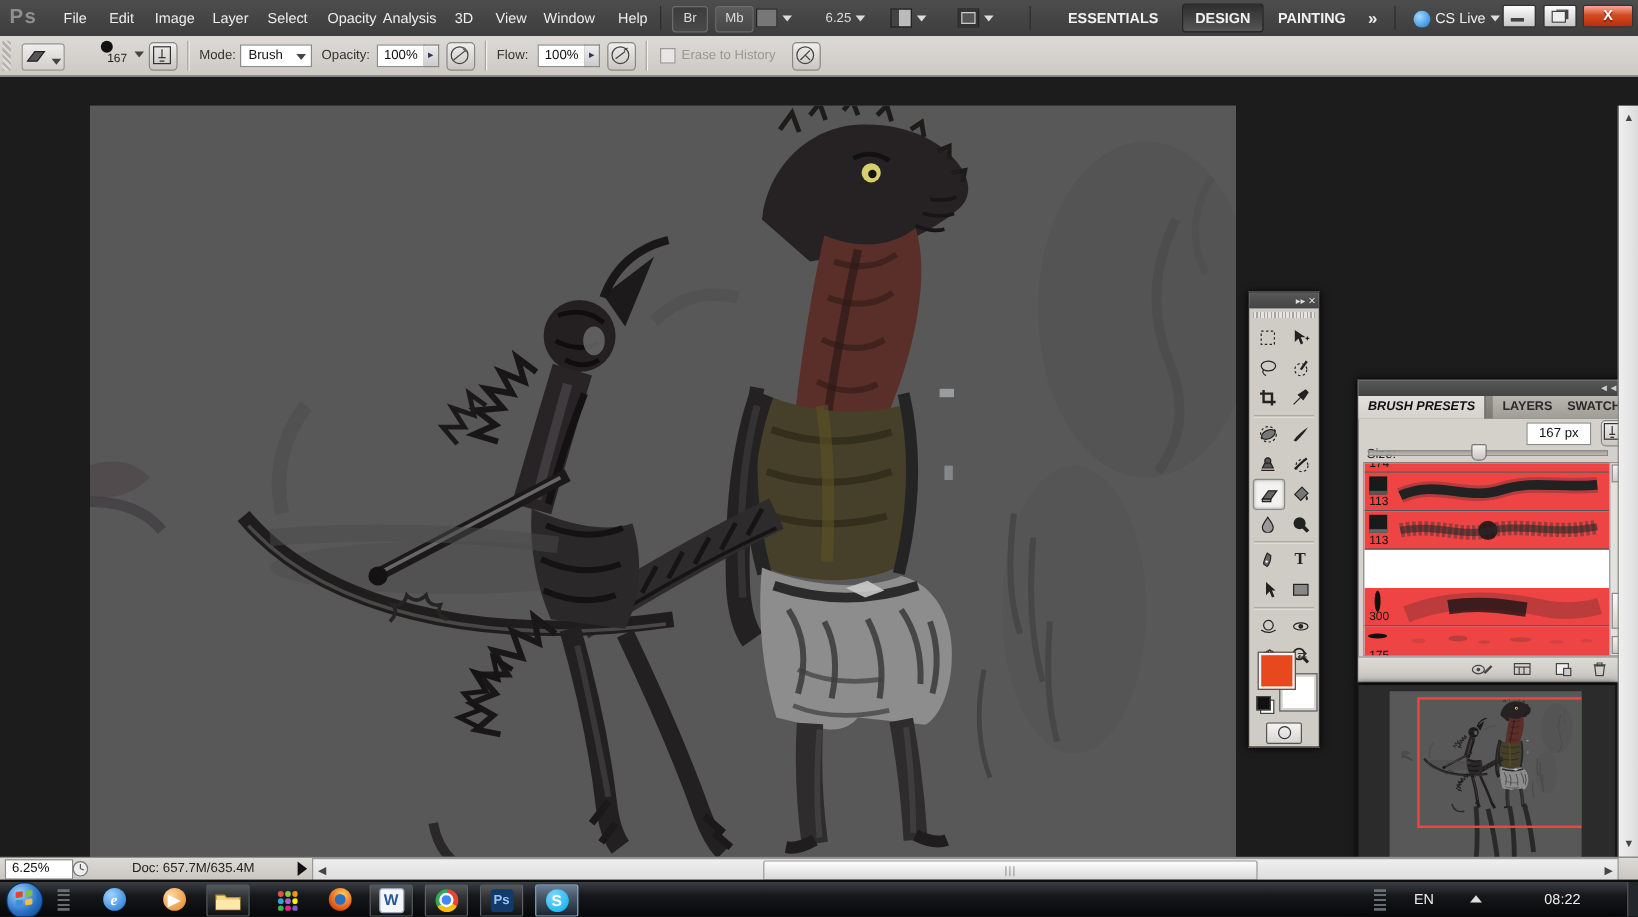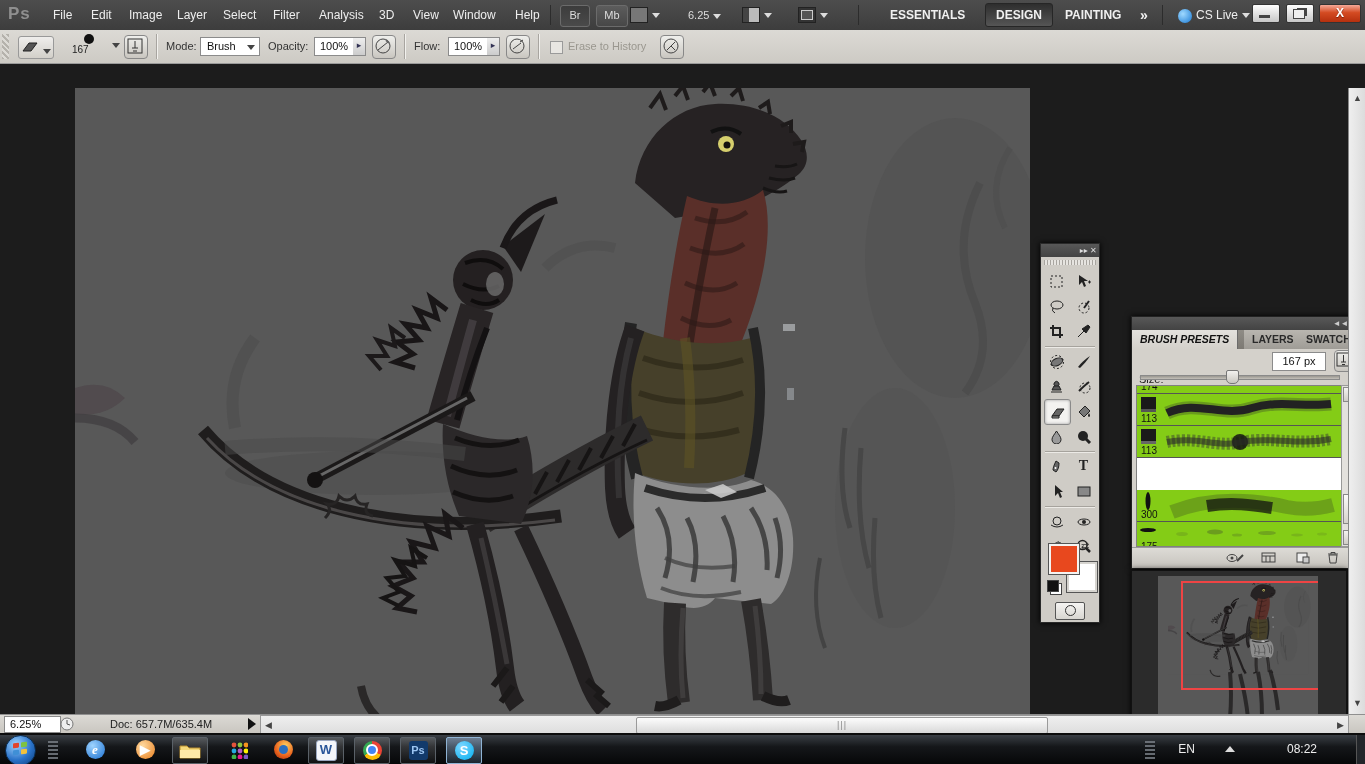--- a/index.html
+++ b/index.html
@@ -59,21 +59,21 @@
   #rpanel-collapse{left:0;top:0;width:232px;height:13px;background:linear-gradient(#585858,#434343);color:#ccc;font-size:8px;line-height:13px;text-align:right;}
   #rpanel-tabs{left:0;top:13px;width:232px;height:19px;background:linear-gradient(#8f8c86,#7c7973);}
   .ptab{top:0;height:19px;line-height:19px;font-size:10.5px;font-weight:bold;color:#2a2a2a;padding:0 8px;background:linear-gradient(#b9b6b0,#9f9c96);border-right:1px solid #6b6b6b;}
   .ptab.active{background:linear-gradient(#e3e1dd,#d4d1cb);color:#111;font-style:italic;}
   #panel-menu-ic{right:3px;top:3px;color:#333;font-size:9px;}
   .size-lbl{font-size:11px;color:#222;}
   #size-field{left:140px;top:3px;width:52px;}
   #bp-slider{left:8px;top:0;width:198px;height:3px;background:linear-gradient(#9a978f,#c3c0ba);border:1px solid #8a8a8a;}
   #bp-thumb{left:94px;top:-5px;width:11px;height:12px;background:linear-gradient(#f2f1ef,#c9c6c0);border:1px solid #777;border-radius:2px 2px 5px 5px;}
   #brush-list{left:4px;top:68px;width:204px;height:160px;background:#fff;border:1px solid #808080;overflow:hidden;}
-  .brow{left:0;width:204px;border-bottom:1px solid #555;background:#84cc16;}
+  .brow{left:0;width:204px;border-bottom:1px solid #555;background:#ef4444;}
   .brow .bsize{position:absolute;left:4px;bottom:1px;font-size:10px;color:#111;}
   #bp-scroll{left:209px;top:68px;width:15px;height:160px;background:#e3e1dd;border:1px solid #999;}
   .scr-btn{left:1px;width:13px;height:13px;background:linear-gradient(#f4f3f1,#cfccc6);border:1px solid #888;text-align:center;line-height:11px;font-size:7px;color:#333;}
   #bp-toolbar{left:0;top:230px;width:232px;height:20px;background:linear-gradient(#dddbd6,#c6c3bd);border-top:1px solid #999;}
   .bp-ic{top:2px;width:20px;height:15px;border:1px solid transparent;text-align:center;line-height:15px;font-size:10px;color:#333;}
   
   #navpanel{left:1131px;top:482px;width:214px;height:190px;background:#2b2b2b;border:1px solid #111;box-shadow:0 0 6px #000;}
   #nav-thumb{left:26px;top:5px;width:160px;height:156px;background:#585858;overflow:hidden;}
   #nav-view{position:absolute;left:23px;top:5px;width:135px;height:105px;border:2px solid var(--viewport-red);}
   #nav-bar{left:0;top:163px;width:214px;height:27px;background:linear-gradient(#dddbd6,#c6c3bd);border-top:1px solid #888;}
@@ -106,21 +106,21 @@
 
 <div id="stage">
 
   <div id="menubar" class="abs">
     <span id="pslogo" class="abs">Ps</span>
     <span class="abs menu-item" style="left:42px">File</span>
     <span class="abs menu-item" style="left:80px">Edit</span>
     <span class="abs menu-item" style="left:118px">Image</span>
     <span class="abs menu-item" style="left:166px">Layer</span>
     <span class="abs menu-item" style="left:212px">Select</span>
-    <span class="abs menu-item" style="left:262px">Filter</span>
+    <span class="abs menu-item" style="left:262px">Opacity</span>
     <span class="abs menu-item" style="left:308px">Analysis</span>
     <span class="abs menu-item" style="left:368px">3D</span>
     <span class="abs menu-item" style="left:402px">View</span>
     <span class="abs menu-item" style="left:442px">Window</span>
     <span class="abs menu-item" style="left:504px">Help</span>
     <div class="abs sep" style="left:550px"></div>
     <div class="abs tbtn pressed" style="left:560px;width:20px">Br</div>
     <div class="abs tbtn" style="left:596px;width:22px">Mb</div>
     <div class="abs" style="left:630px;top:7px"><span class="mini-ic"></span><span class="dd-arrow"></span></div>
     <div class="abs" style="left:688px;top:0;height:30px;line-height:30px;color:#ddd;font-size:11px"><span>6.25</span><span class="dd-arrow"></span></div>
@@ -142,21 +142,21 @@
     </div>
   </div>
 
   <div id="optionsbar" class="abs">
     <div class="abs opt-grip"></div>
     <div class="abs" style="left:18px;top:6px;width:34px;height:21px;border:1px solid #999;border-radius:3px;background:linear-gradient(#efeeec,#d2cfc9);text-align:center">
       <svg width="18" height="14" style="margin-top:3px">
           <polygon points="2,11 8,3 16,3 10,11" fill="#555" stroke="#222"></polygon>
         </svg><span class="dd-arrow" style="border-top-color:#444"></span>
     </div>
-    <div class="abs" style="left:72px;top:2px;width:34px;text-align:left">
+    <div class="abs" style="left:72px;top:2px;width:34px;text-align:right">
       <div style="width:10px;height:10px;border-radius:50%;background:#111;margin:2px auto 0"></div>
       <div style="font-size:10px;color:#222">167</div>
     </div>
     <span class="dd-arrow abs" style="left:108px;top:13px;border-top-color:#444"></span>
     <div class="abs round-ic" style="left:124px;top:5px">
       <svg width="20" height="20">
           <rect x="3" y="3" width="14" height="14" fill="none" stroke="#333"></rect>
           <path d="M10,5 L10,12 M7,12 h6 M8,15 h4" stroke="#333" fill="none"></path>
         </svg>
     </div>

